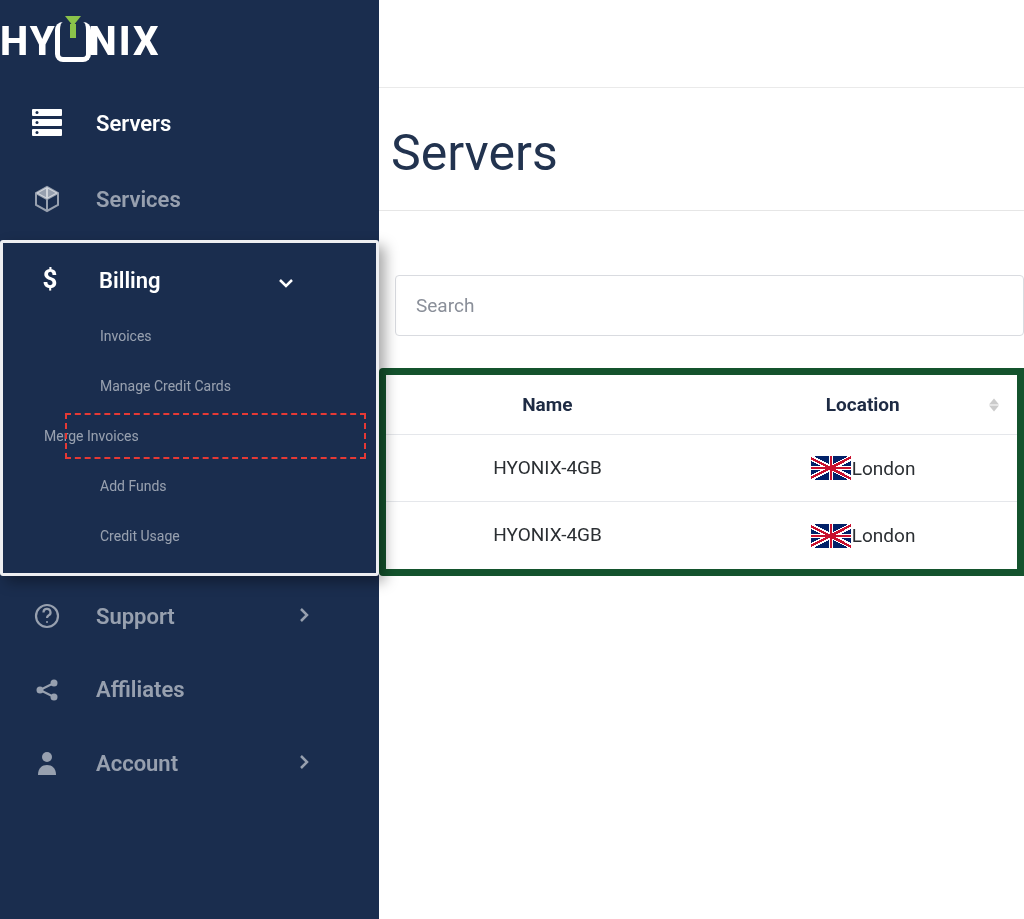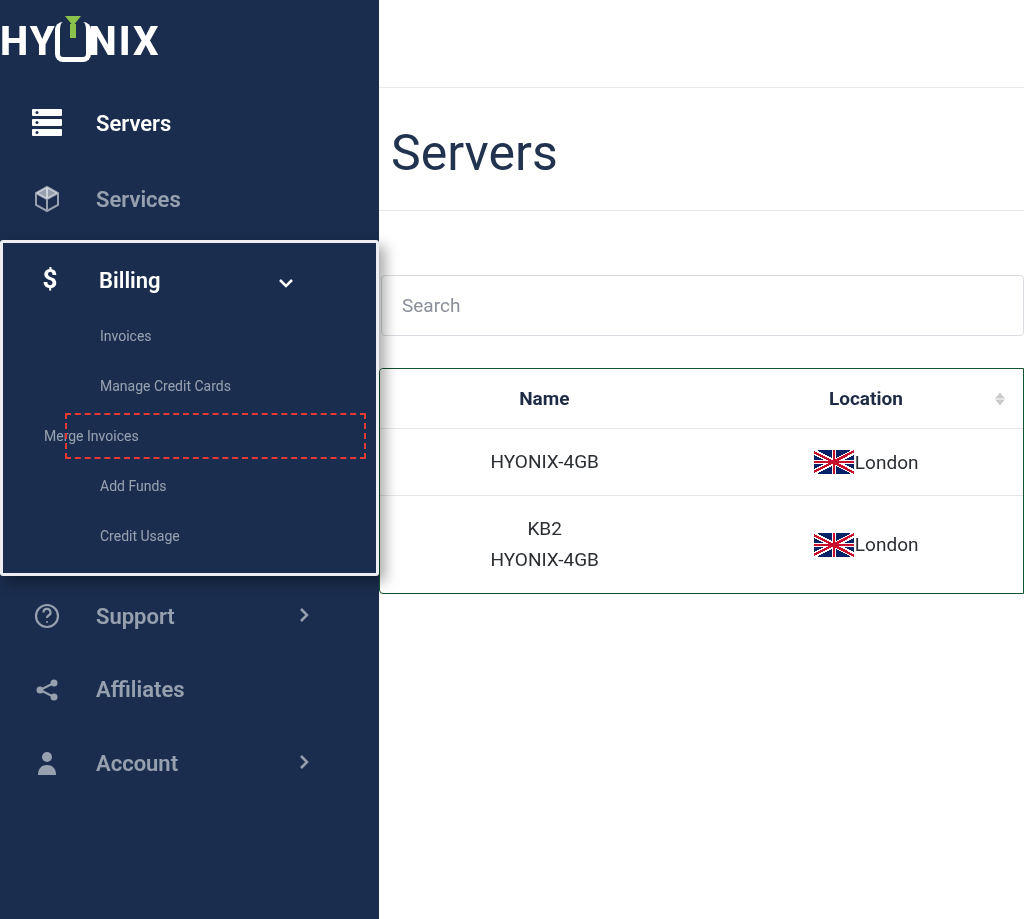--- a/index.html
+++ b/index.html
@@ -174,31 +174,31 @@
       margin: 36px 0 28px 0;
       padding: 0 0 0 0;
       border: none;
     }
     .divider {
       height: 1px;
       background: #e6e6e6;
       margin-bottom: 64px;
     }
     .search-box {
-      margin: 0 0 32px 2px;
+      margin: 0 0 32px 16px;
       border: 1px solid #d9dbe0;
       border-radius: 4px;
       padding: 18px 20px;
       font-size: 19px;
       color: #8a8f99;
       background: #fff;
     }
     .table {
       margin-left: 0;
-      border: 1px solid #14532d;
+      border: 7px solid #14532d;
       border-radius: 4px 0 0 4px;
       overflow: hidden;
     }
     .thead {
       display: flex;
       background: #fff;
       border-bottom: 1px solid #e5e7eb;
     }
     .th {
       padding: 18px 12px;
@@ -439,21 +439,20 @@
         <div>HYONIX-4GB</div>
       </div>
       <div class="td td-location">
         <span class="flag-uk"></span>
         <span>London</span>
       </div>
     </div>
 
     <div class="trow">
       <div class="td td-name">
-        <div>KB2</div>
         <div>HYONIX-4GB</div>
       </div>
       <div class="td td-location">
         <span class="flag-uk"></span>
         <span>London</span>
       </div>
     </div>
 
   </div>
 </main>

